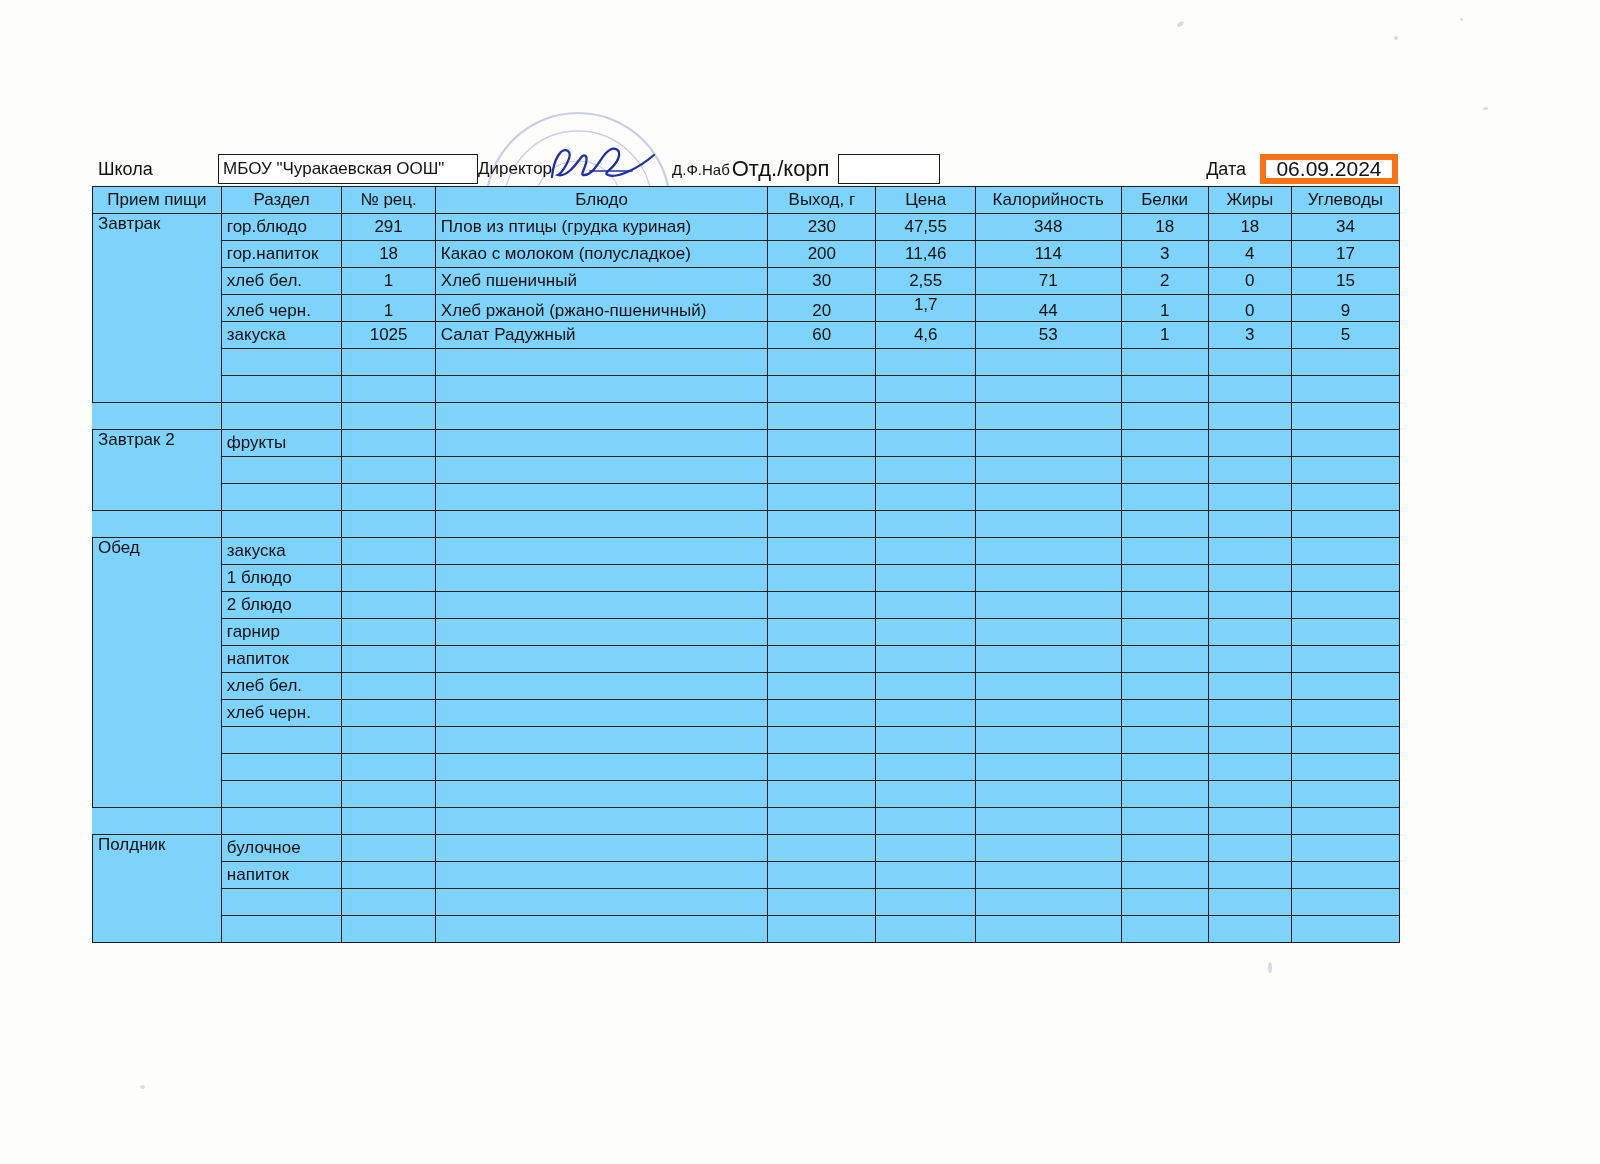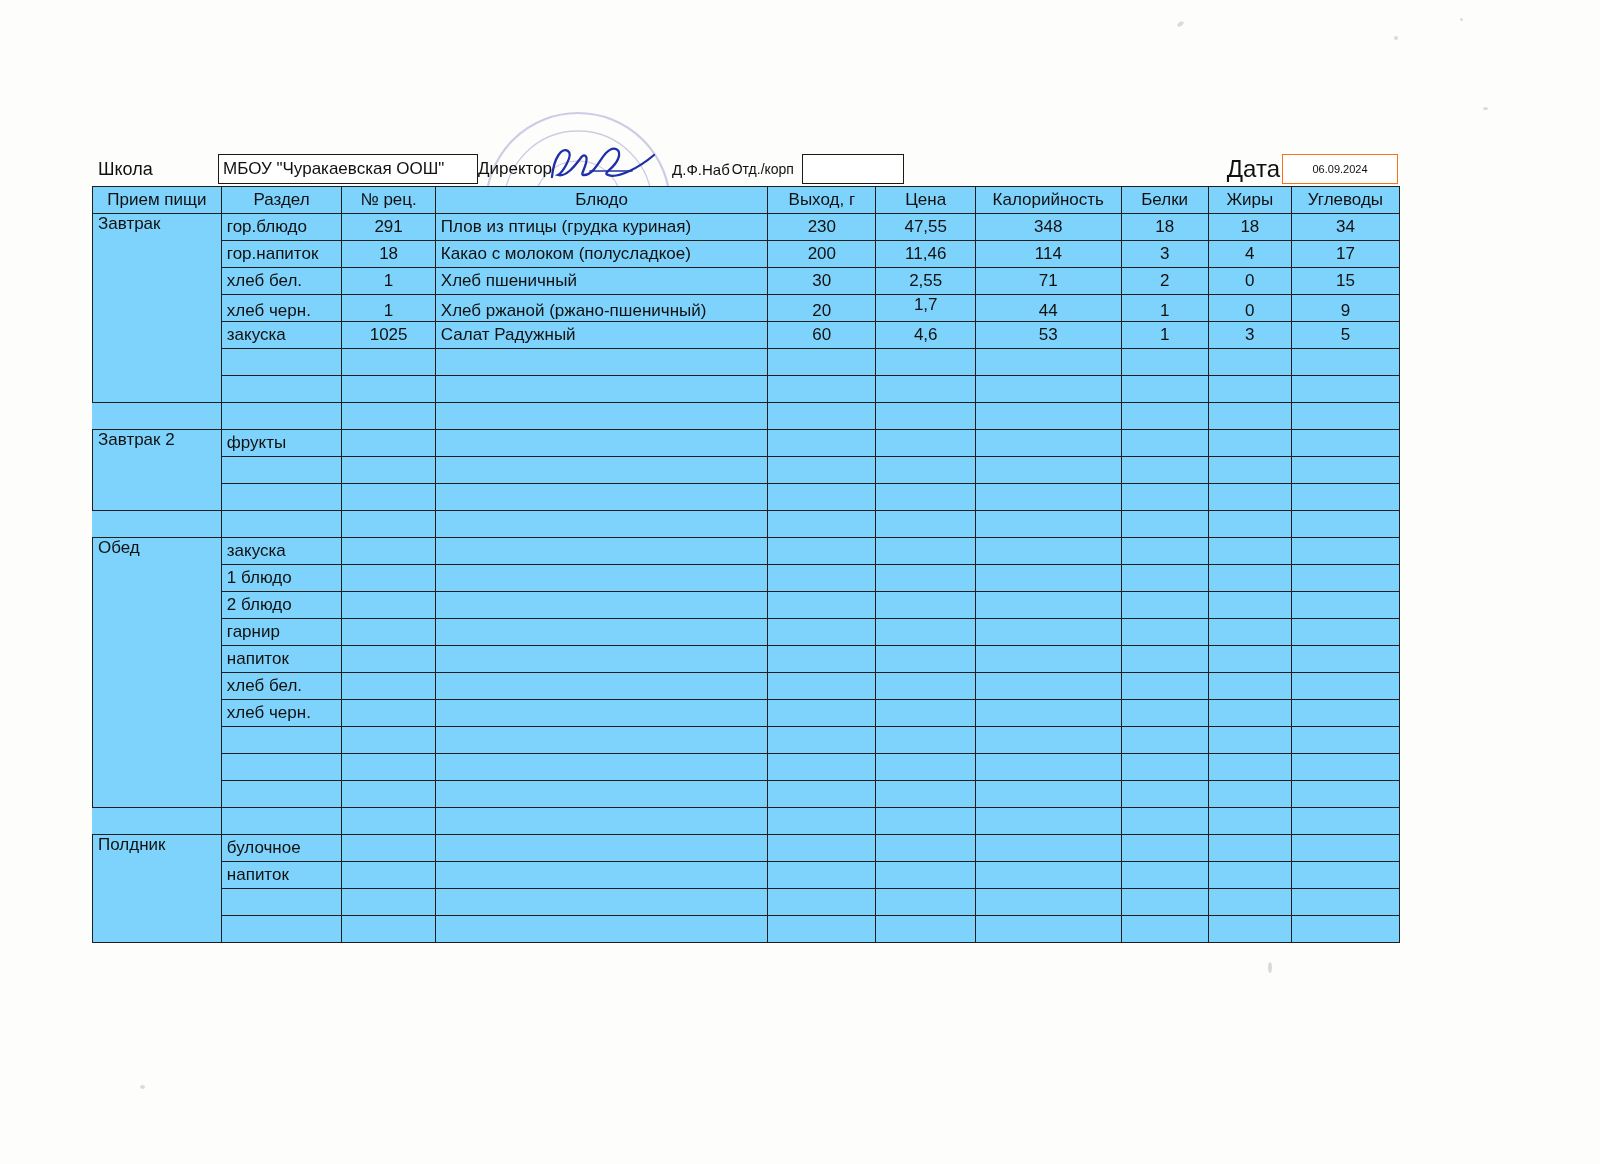--- a/index.html
+++ b/index.html
@@ -64,44 +64,44 @@
   .sign-slot {
     position: relative;
     width: 120px;
     height: 32px;
   }
   .sign-name {
     font-size: 15px;
     white-space: nowrap;
   }
   .otd-label {
-    font-size: 14px;
+    font-size: 22px;
     margin-left: 2px;
     white-space: nowrap;
   }
   .otd-box {
     border: 1px solid #1a1a1a;
     width: 100px;
     height: 28px;
     margin-left: 8px;
     background: #fff;
   }
   .date-label {
-    font-size: 24px;
+    font-size: 18px;
     margin-left: auto;
-    margin-right: 2px;
+    margin-right: 14px;
   }
   .date-box {
-    border: 1px solid #f97316;
+    border: 6px solid #f97316;
     height: 30px;
-    width: 116px;
+    width: 138px;
     display: flex;
     align-items: center;
     justify-content: center;
-    font-size: 11px;
+    font-size: 21px;
     background: #fff;
     box-sizing: border-box;
   }
 
   
   .signature {
     position: absolute;
     left: -8px;
     top: -12px;
     width: 130px;

